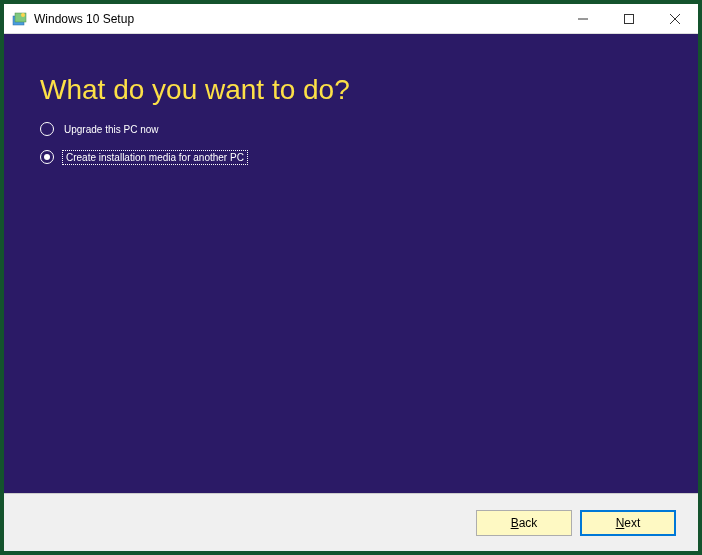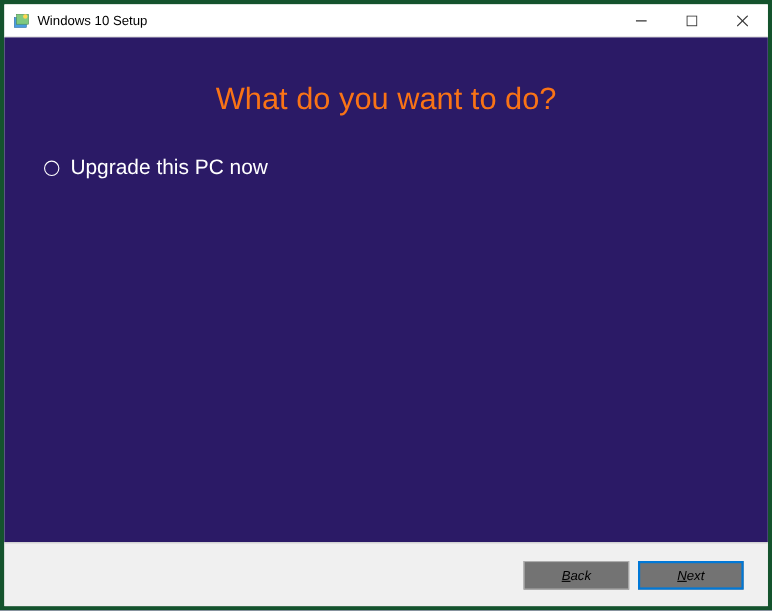--- a/index.html
+++ b/index.html
@@ -57,34 +57,33 @@
       flex: 1;
       background: #2b1a66;
       color: #fff;
       padding: 40px 36px 20px 36px;
       display: flex;
       flex-direction: column;
     }
     .heading {
       font-size: 28px;
       font-weight: 300;
-      margin-bottom: 36px;
-      color: #f97316;
-      text-align: center;
+      margin-bottom: 16px;
+      color: #fde047;
     }
     .options {
       display: flex;
       flex-direction: column;
       gap: 14px;
     }
     .radio-row {
       display: flex;
       align-items: center;
       gap: 10px;
-      font-size: 19px;
+      font-size: 10px;
       cursor: pointer;
     }
     .radio-circle {
       width: 14px;
       height: 14px;
       border-radius: 50%;
       border: 1.5px solid #fff;
       display: flex;
       align-items: center;
       justify-content: center;
@@ -113,25 +112,24 @@
       align-items: center;
       justify-content: flex-end;
       padding-right: 22px;
       gap: 8px;
     }
     .btn {
       min-width: 96px;
       height: 26px;
       font-size: 12px;
       font-family: "Segoe UI", sans-serif;
-      background: #737373;
+      background: #fef9c3;
       border: 1px solid #adadad;
       cursor: pointer;
       padding: 0 12px;
-      font-style: italic;
     }
     .btn.primary {
       border: 2px solid #0078d7;
       text-align: center;
     }
     .btn .underline {
       text-decoration: underline;
     }
   </style>
 </head>
@@ -168,20 +166,24 @@
     </div>
   </div>
 
   <div class="content">
     <h1 class="heading">What do you want to do?</h1>
     <div class="options">
       <label class="radio-row">
         <span class="radio-circle"></span>
         <span class="radio-label">Upgrade this PC now</span>
       </label>
+      <label class="radio-row">
+        <span class="radio-circle selected"></span>
+        <span class="radio-label focused">Create installation media for another PC</span>
+      </label>
     </div>
   </div>
 
   <div class="footer">
     <button class="btn"><span class="underline">B</span><span>ack</span></button>
     <button class="btn primary"><span class="underline">N</span><span>ext</span></button>
   </div>
 </div>
 
 </body></html>

